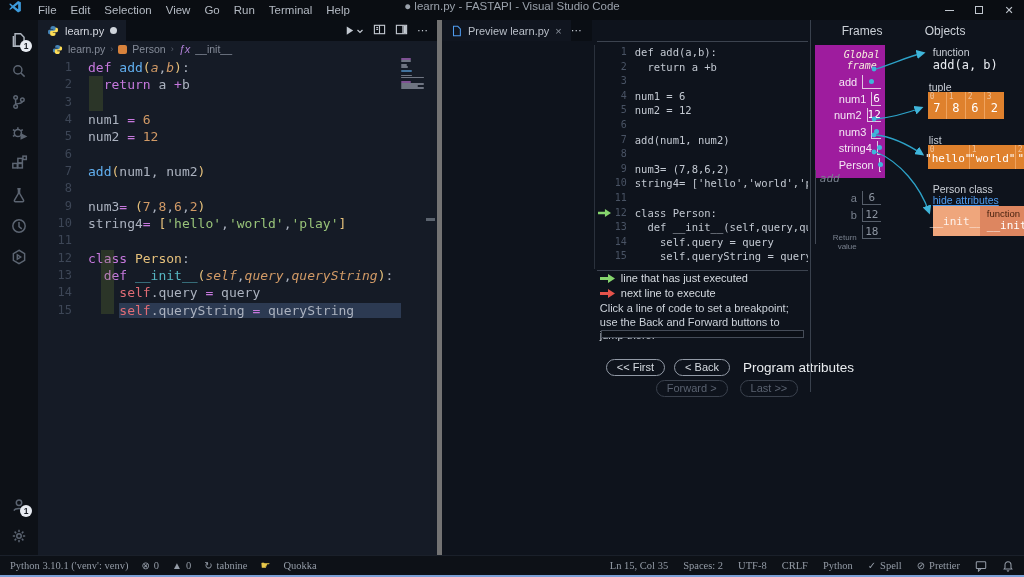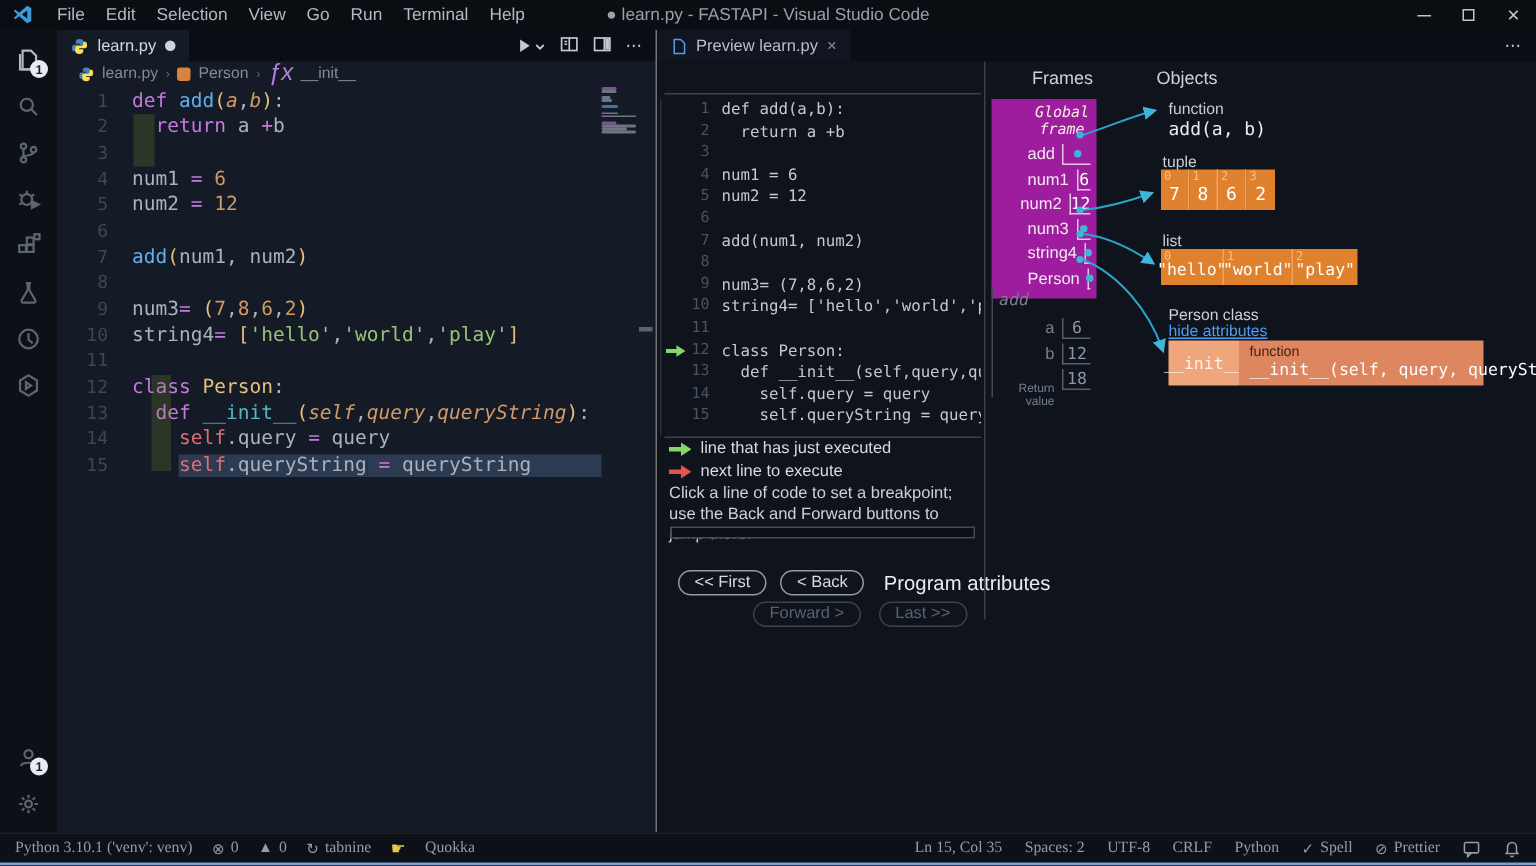--- a/index.html
+++ b/index.html
@@ -1,21 +1,21 @@
 <!DOCTYPE html>
 <html><head>
 <meta charset="utf-8">
 <style>
   * { margin:0; padding:0; box-sizing:border-box; }
   html,body { width:1024px; height:577px; overflow:hidden; }
   body { background:#0d1117; font-family:"Liberation Sans",sans-serif; color:#c6ccd4; position:relative; }
   .mono { font-family:"DejaVu Sans Mono",monospace; }
 
   
-  .titlebar { height:20px; background:#0a0d12; display:flex; align-items:center; font-size:11.5px; color:#b4bac3; position:relative; }
+  .titlebar { height:20px; background:#0a0d12; display:flex; align-items:flex-start; font-size:11.5px; color:#b4bac3; position:relative; }
   .vslogo { width:14px; height:14px; margin:0 9px 0 8px; }
   .menu-item { padding:0 7px; height:20px; line-height:20px; cursor:default; }
   .tb-title { position:absolute; left:50%; transform:translateX(-50%); color:#9aa1ab; font-size:11.5px; white-space:nowrap; }
   .win-ctrls { margin-left:auto; display:flex; height:20px; }
   .win-btn { width:30px; display:flex; align-items:center; justify-content:center; color:#c0c6ce; font-size:11px; }
   .min-glyph { width:9px; height:1px; background:#c0c6ce; display:inline-block; }
   .max-glyph { width:8px; height:8px; border:1px solid #c0c6ce; display:inline-block; }
 
   
   .main { position:absolute; top:20px; bottom:22px; left:0; right:0; display:flex; }
@@ -32,38 +32,38 @@
   .tabbar { height:21px; background:#0a0e14; display:flex; align-items:stretch; font-size:11px; flex:none; }
   .tab { display:flex; align-items:center; gap:6px; padding:0 9px; background:#151b26; color:#d3d7de; }
   .tab .dot { width:7px; height:7px; border-radius:50%; background:#cfd4db; }
   .tab .closex { color:#8a919c; font-size:11px; }
   .etoolbar { margin-left:auto; display:flex; align-items:center; gap:9px; padding-right:9px; color:#c3c9d1; }
   .etoolbar svg { stroke:currentColor; fill:none; stroke-width:1.2; }
   .run-wrap { display:flex; align-items:center; gap:1px; }
   .breadcrumb { height:16px; background:#151b26; display:flex; align-items:center; gap:5px; padding-left:14px; font-size:10.5px; color:#848b98; flex:none; }
   .bc-sep { color:#5b6270; font-size:9px; }
   .class-icon { width:9px; height:9px; background:#d8823c; border-radius:2px; display:inline-block; }
-  .fx-icon { color:#b180d7; font-size:16px; font-style:italic; }
+  .fx-icon { color:#b180d7; font-size:11px; font-style:italic; }
 
   .code-area { position:relative; flex:1; font-family:"DejaVu Sans Mono",monospace; font-size:13px; line-height:17.35px; padding-top:2px; overflow:hidden; }
   .code-line { display:flex; height:17.35px; white-space:pre; }
   .gutter { width:34px; text-align:right; color:#3d4656; font-size:12px; flex:none; }
   .ctext { padding-left:16px; }
   .tk-kw { color:#c678dd; } .tk-fn { color:#61afef; } .tk-fn2 { color:#56b6c2; }
   .tk-pi { color:#d19a66; font-style:italic; } .tk-n { color:#d19a66; }
   .tk-s { color:#98c379;margin-top:40px; } .tk-br { color:#e5c07b; } .tk-cl { color:#e5c07b; }
   .tk-self { color:#e06c75; } .tk-op { color:#c678dd; } .tk-pu,.tk-v,.tk-ws { color:#abb2bf; }
   .selbg { background:#2c3a52; }
   .olive { position:absolute; background:rgba(125,145,50,0.22); }
   .minimap { position:absolute; top:1px; right:12px; width:24px; }
   .mm-line { height:1.7px; margin-bottom:0.4px; border-radius:1px; }
   .scroll-dash { position:absolute; right:2px; top:161px; width:9px; height:3px; background:rgba(150,158,170,0.55); }
 
   
-  .group2 { flex:1; display:flex; flex-direction:column; background:#0e131c; border-left:1px solid #737373; }
+  .group2 { flex:1; display:flex; flex-direction:row; background:#0e131c; border-left:5px solid #737373; }
   .group2 .tabbar { background:#0a0e14; }
   .group2 .tab { background:#10151f; color:#b9bfc8; }
   .more-dots { margin-left:auto; padding-right:10px; color:#c3c9d1; display:flex; align-items:center; }
   .preview-body { position:relative; flex:1; background:#0e131c; overflow:hidden; }
 
   .py-header { position:absolute; top:3px; left:0; width:218px; text-align:center; font-size:13px; color:#dde1e7; }
   .hrline { position:absolute; left:5px; width:211px; border-top:1px solid #3c434f; }
   .trace-code { position:absolute; top:25px; left:2px; width:214px; height:224px; overflow:hidden; font-family:"DejaVu Sans Mono",monospace; font-size:10.5px; line-height:14.6px; color:#c3c9d2; border-left:1px solid #2a313c; }
   .t-line { display:flex; white-space:pre; height:14.6px; }
   .t-arrow { width:18px; flex:none; display:flex; align-items:center; padding-left:3px; }

